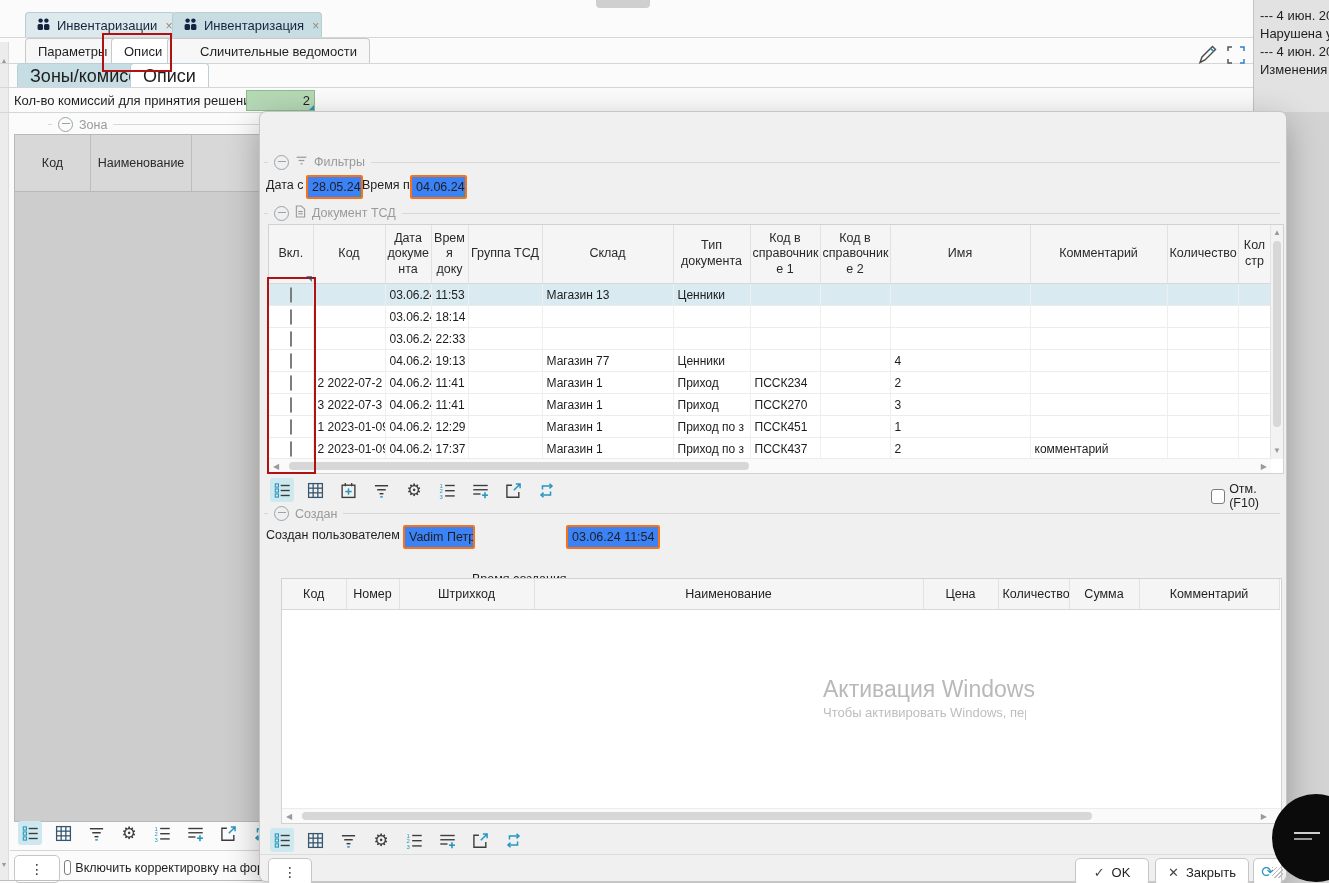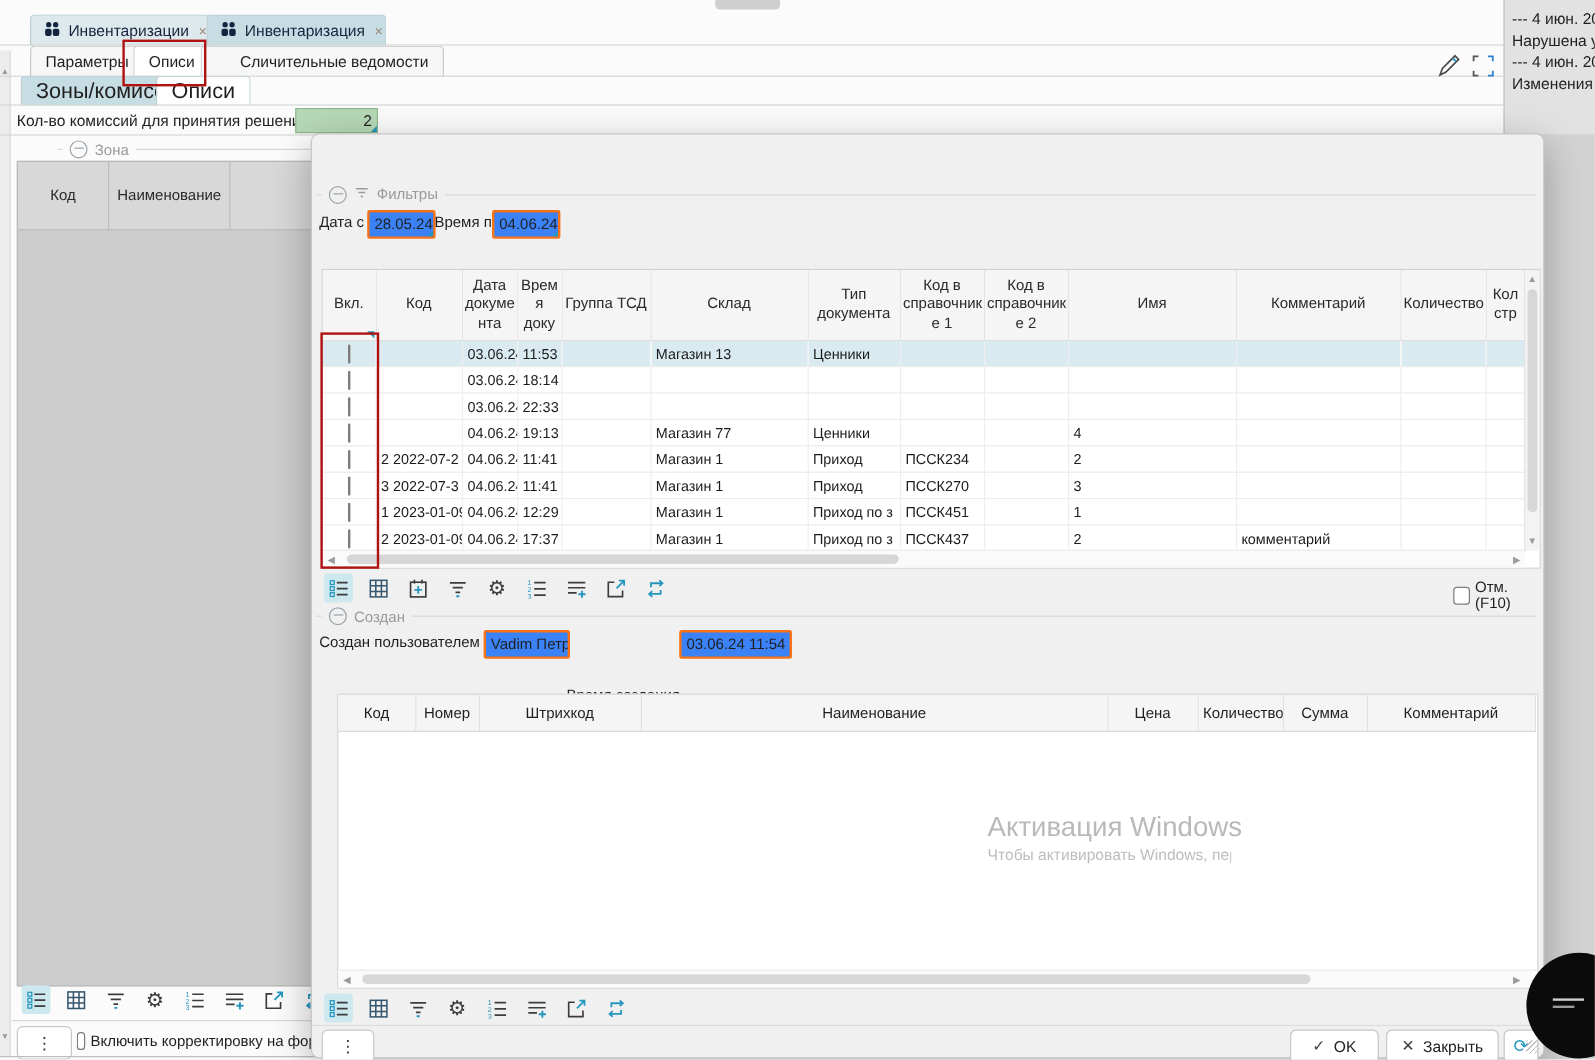--- a/index.html
+++ b/index.html
@@ -294,20 +294,31 @@
           <line x1="6.8" y1="12" x2="9.2" y2="12"></line>
         </svg></span>
     <span>Фильтры</span>
       <span class="rule"></span>
   </div>
   <span class="abs field-label" style="left:6px;top:66px;">Дата с</span>
   <div class="text-input" style="left:46px;top:63px;width:45px;"><span>28.05.24</span><span class="corner-tri"></span></div>
   <span class="abs field-label" style="left:102px;top:66px;">Время по</span>
   <div class="text-input" style="left:150px;top:63px;width:45px;"><span>04.06.24</span><span class="corner-tri"></span></div>
 
+  <div class="legend abs" style="left:4px;top:93px;right:6px;">
+    <span class="pre"></span>
+      <span class="collapse"></span>
+    <span><svg width="11" height="13" viewBox="0 0 12 14" fill="none" stroke="#9a9a9a" stroke-width="1.2">
+          <path d="M1.5 1 h5.5 l3.5 3.5 v8.5 h-9 z"></path>
+          <line x1="3.5" y1="7" x2="8.5" y2="7"></line>
+          <line x1="3.5" y1="9.5" x2="8.5" y2="9.5"></line>
+        </svg></span>
+    <span>Документ ТСД</span>
+      <span class="rule"></span>
+  </div>
 
   <div class="doc-table-wrap">
     <table class="grid" id="doc-grid">
         <colgroup>
           <col style="width:44px">
           <col style="width:72px">
           <col style="width:46px">
           <col style="width:37px">
           <col style="width:74px">
           <col style="width:131px">

